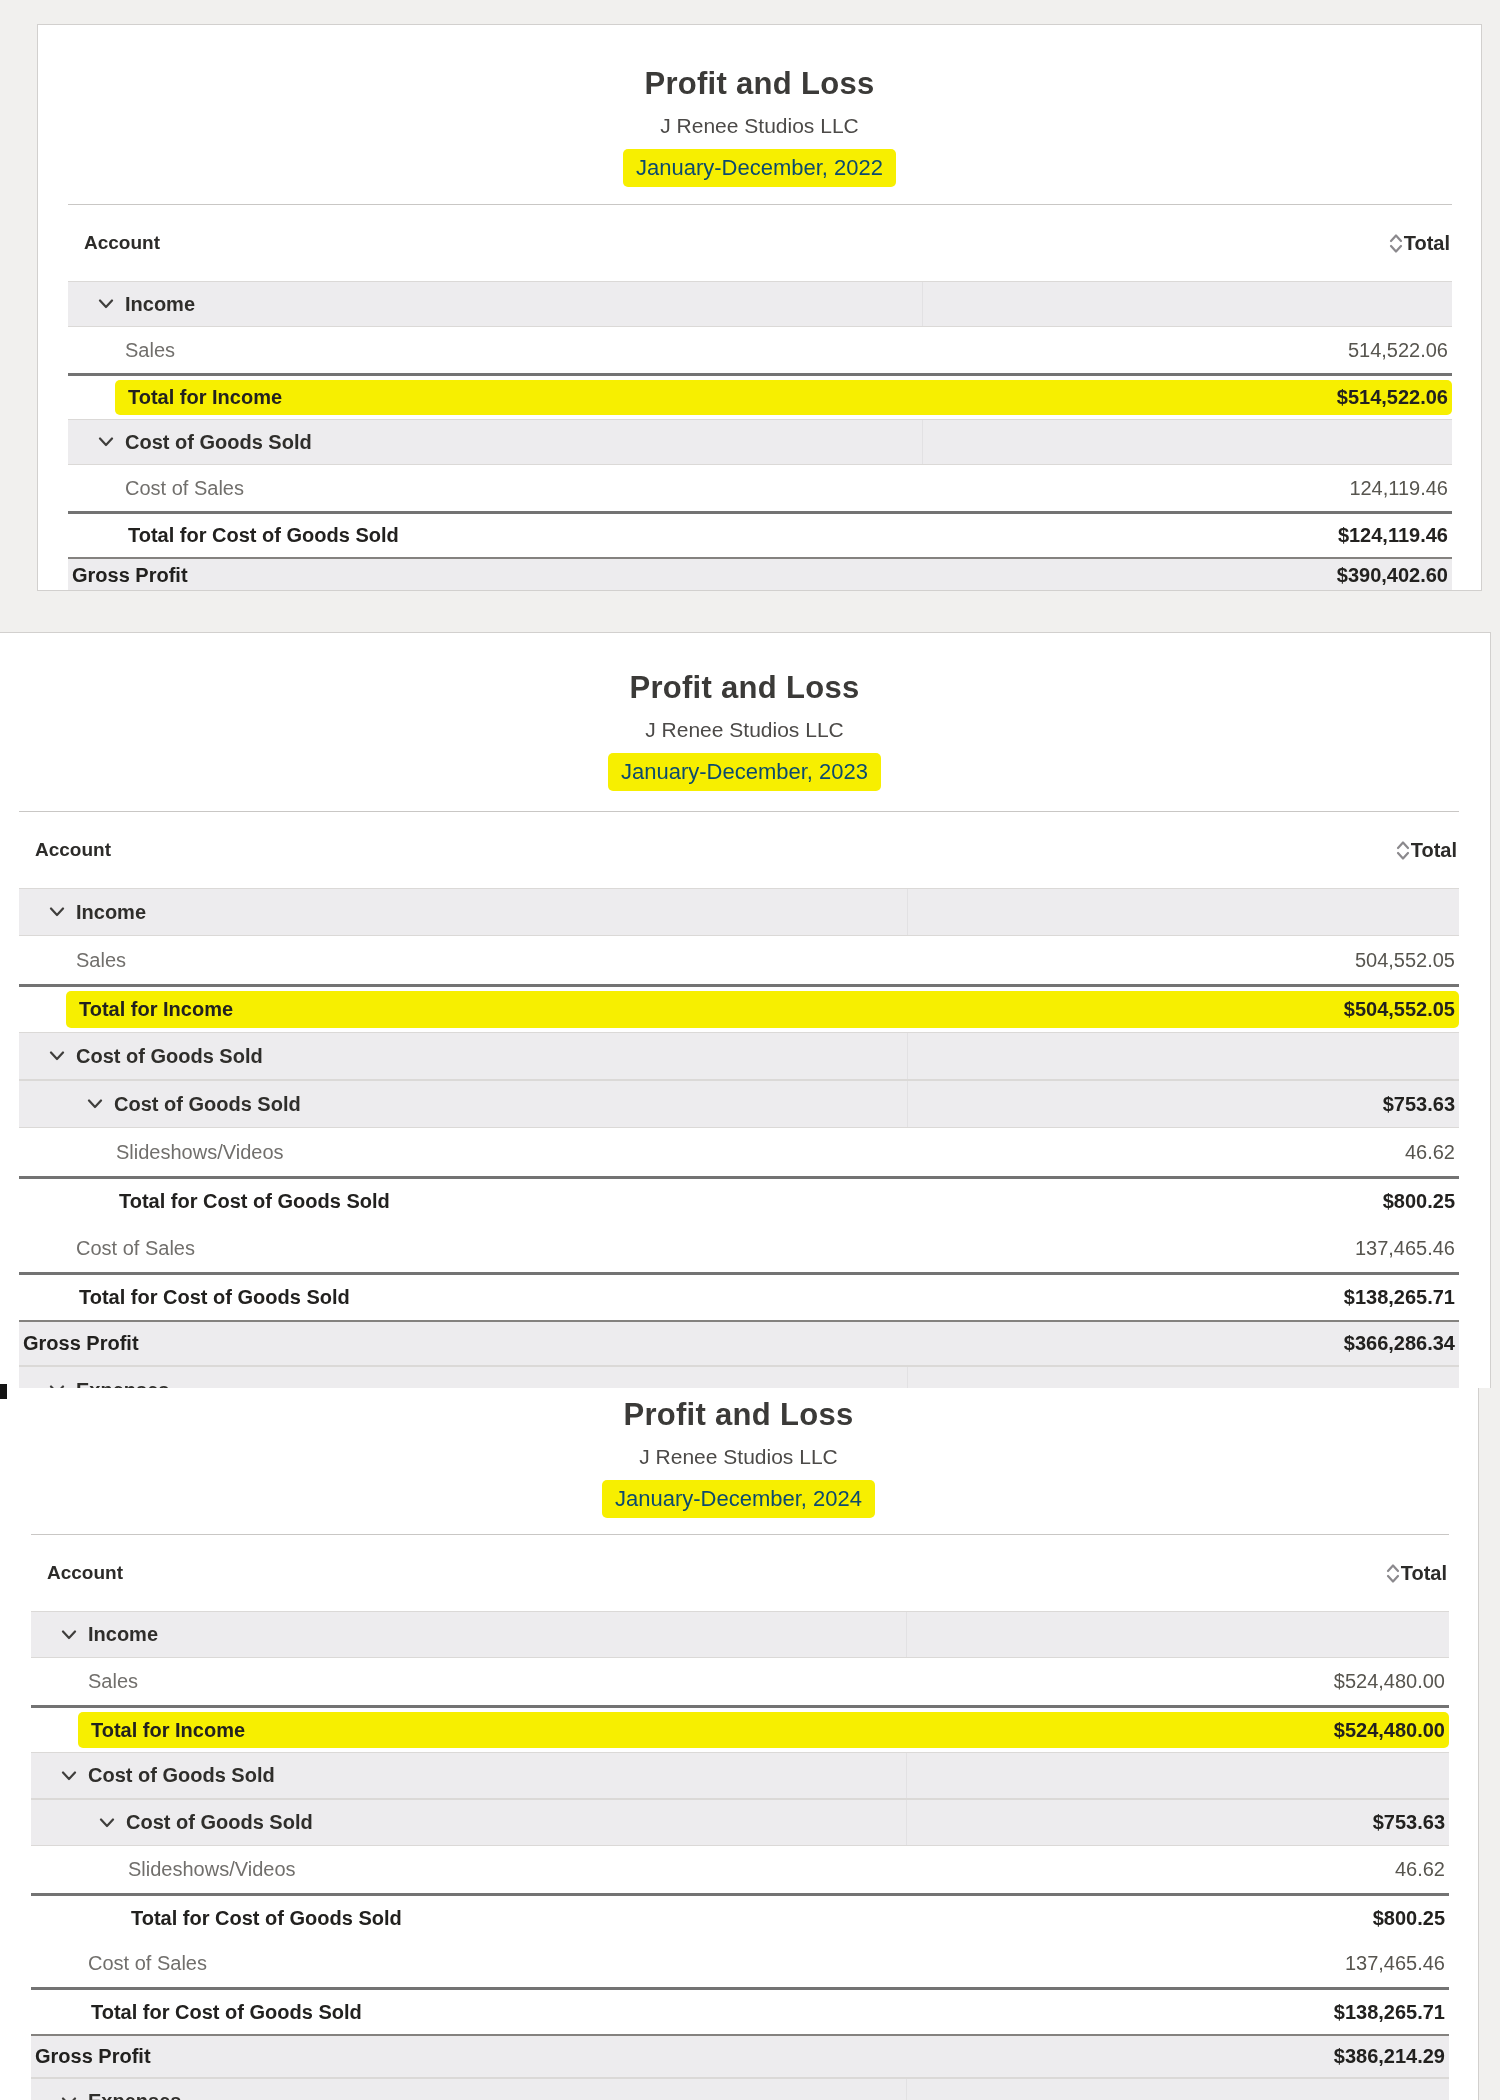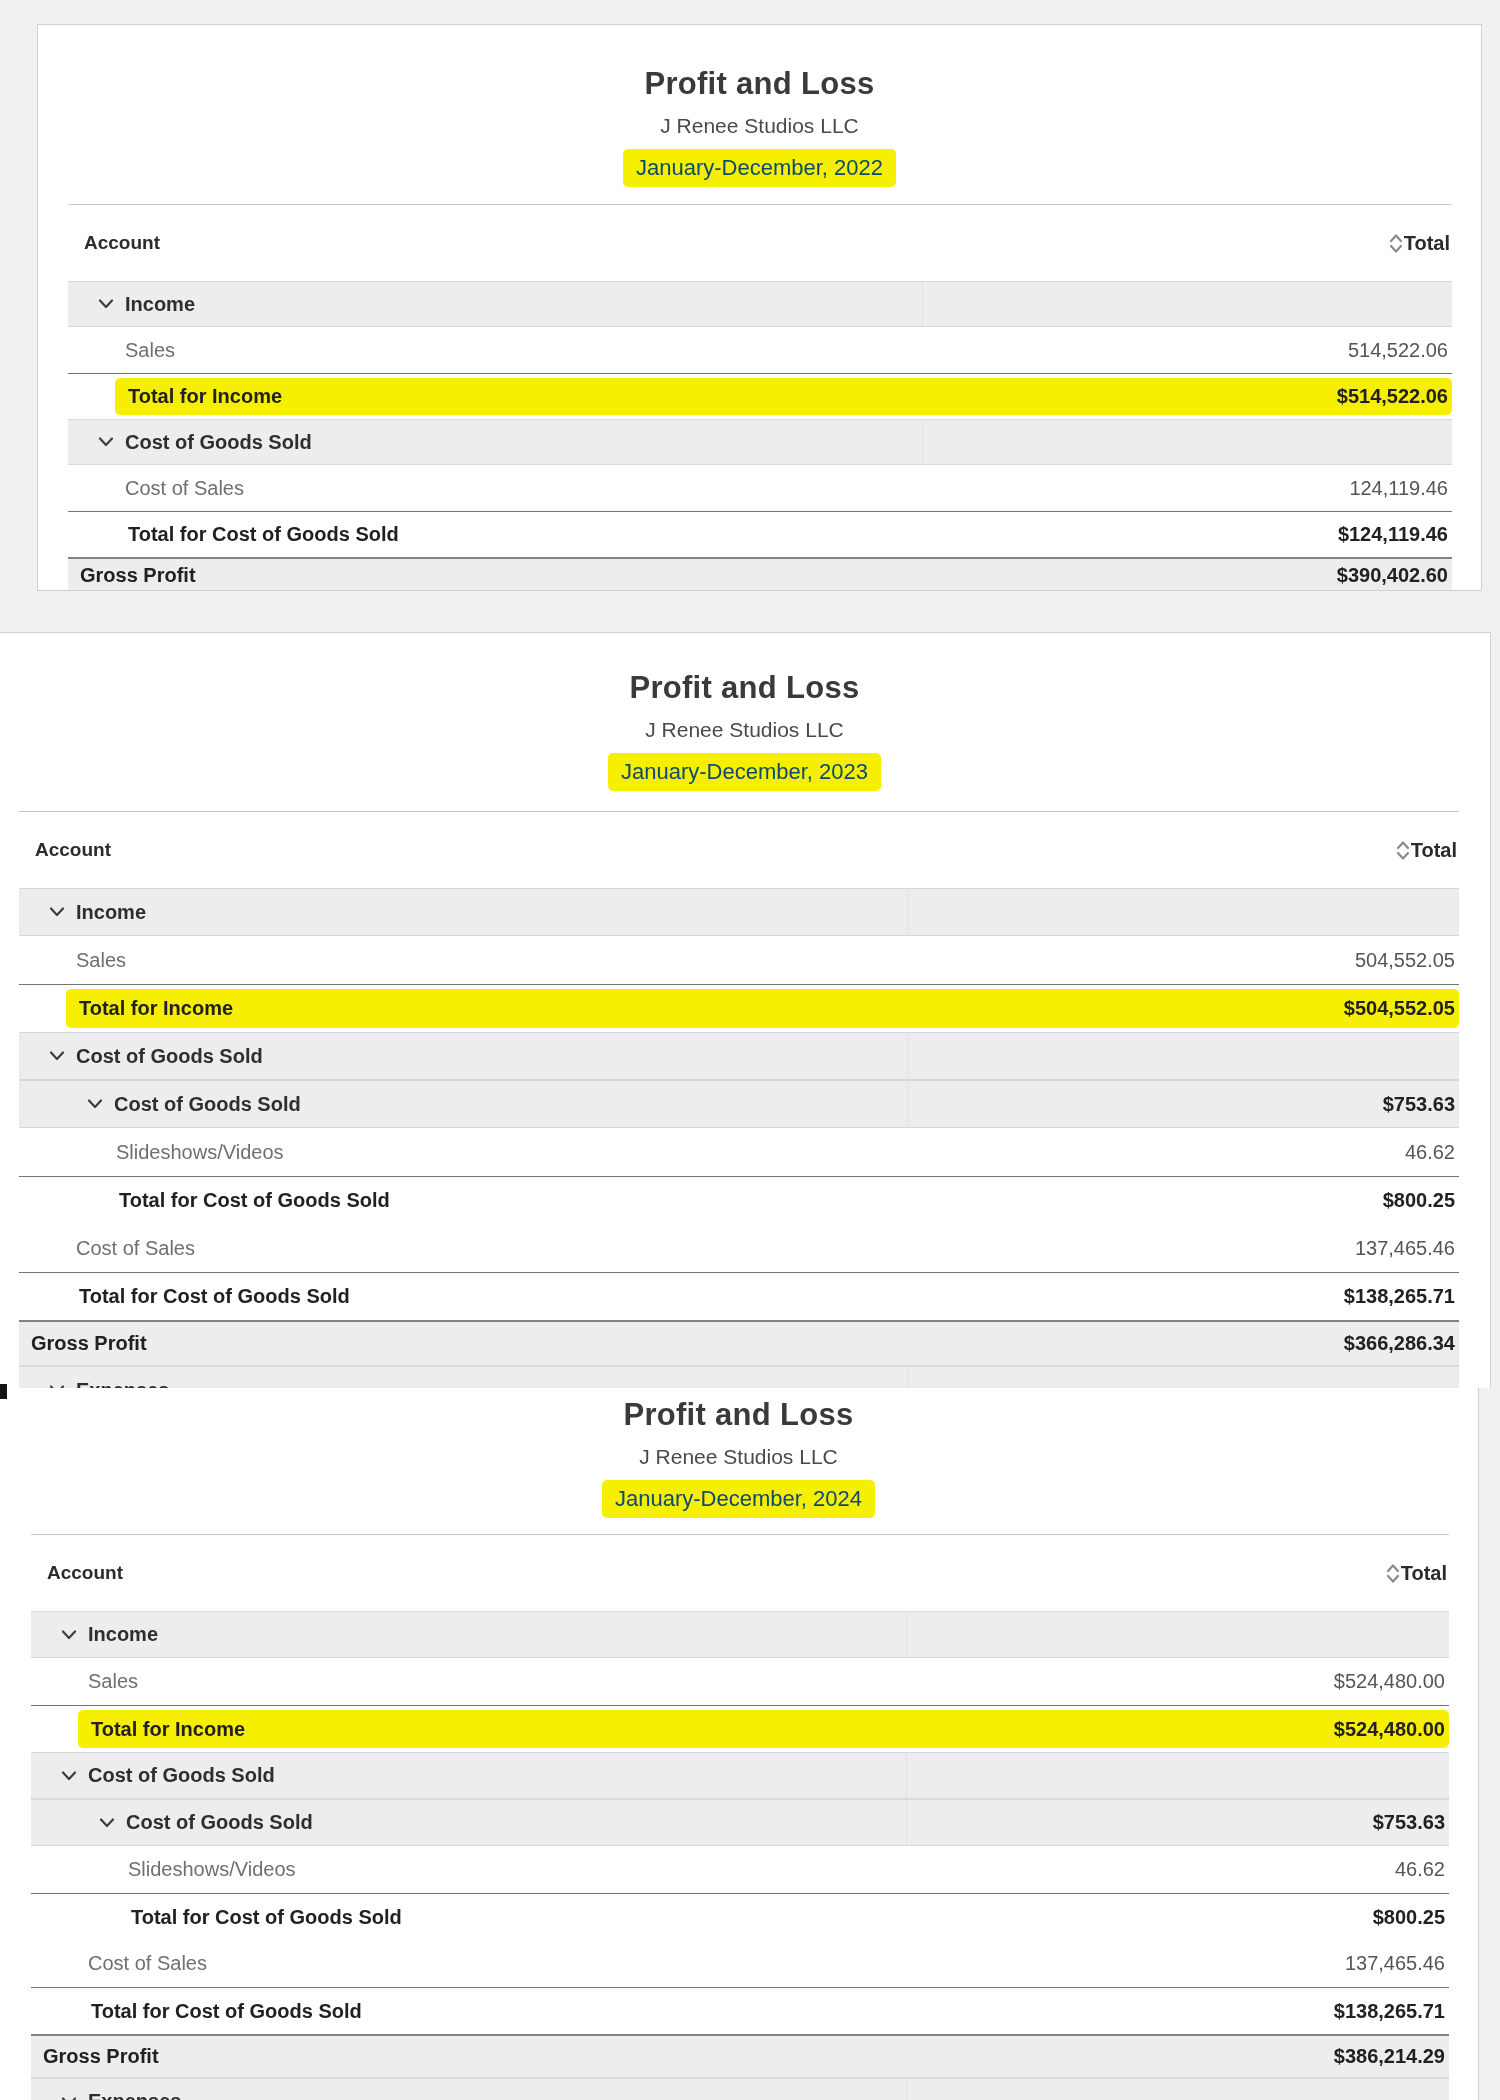--- a/index.html
+++ b/index.html
@@ -47,37 +47,37 @@
     position:relative;display:flex;align-items:center;box-sizing:border-box;
     height:var(--rh);font-size:20px;
   }
   .row.section{
     background:var(--band);
     border-top:1px solid #dbd9d7;border-bottom:1px solid #dbd9d7;
   }
   .row.section::after{
     content:"";position:absolute;left:61.7%;top:0;bottom:0;width:1px;background:#e2e1e3;
   }
-  .row.total{border-top:1px solid #737373;}
+  .row.total{border-top:3px solid #737373;}
   .row.summary{
     height:var(--rhs);background:var(--band);
     border-top:2px solid #84827f;border-bottom:1px solid #dbd9d7;
   }
   .hl-band{
     position:absolute;left:47px;right:0;top:4px;bottom:4px;
     background:var(--hl);border-radius:5px;
   }
   .row .lw{position:relative;z-index:1;display:flex;align-items:center;}
   .section.lvl1 .lw{padding-left:30px;gap:11px;}
   .section.lvl2 .lw{padding-left:68px;gap:11px;}
   .item.lvl1 .lw{padding-left:57px;}
   .item.lvl2 .lw{padding-left:97px;}
   .total.lvl1 .lw{padding-left:60px;}
   .total.lvl2 .lw{padding-left:100px;}
-  .summary .lw{padding-left:12px;}
+  .summary .lw{padding-left:4px;}
   .row .label{white-space:nowrap;}
   .section .label{font-weight:700;color:#2f2e2b;}
   .item .label{color:#716f6c;}
   .total .label,.summary .label{font-weight:700;color:#22211f;}
   .row .value{position:relative;z-index:1;margin-left:auto;padding-right:4px;white-space:nowrap;}
   .item .value{color:#57554f;}
   .section .value,.total .value,.summary .value{font-weight:700;color:#22211f;}
 
   .chev{flex:0 0 auto;}
   #artifact{position:absolute;left:0;top:1384px;width:7px;height:15px;background:#141414;}

